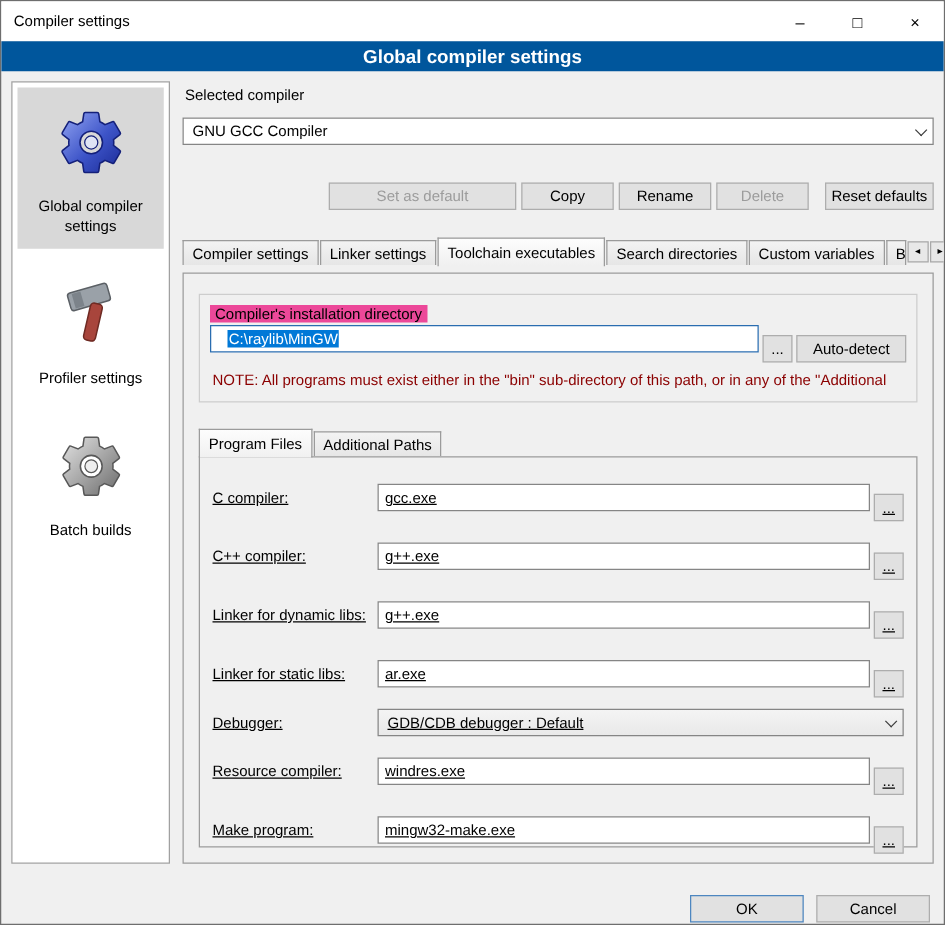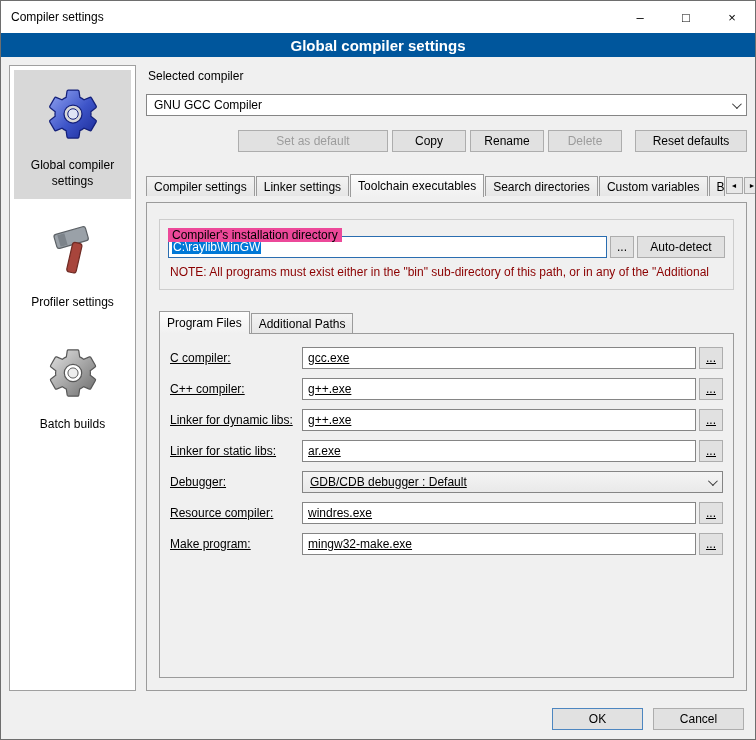--- a/index.html
+++ b/index.html
@@ -33,53 +33,53 @@
   .side-item.selected { background:#d8d8d8; }
   .side-icon { width:64px; height:64px; display:flex; align-items:center; justify-content:center; }
   .side-label { margin-top:12px; text-align:center; line-height:1.3; }
 
   
   .main { flex:1; display:flex; flex-direction:column; min-width:0; padding-top:2px;gap:6px; }
   .section-label { margin:2px 0 5px 2px; }
 
   
   .btn { background:#e1e1e1; border:1px solid #adadad; height:22px; display:flex;
-         align-items:center; justify-content:center; padding:0 10px; cursor:default; white-space:nowrap; }
+         align-items:center; justify-content:center; padding:0 10px; cursor:default; white-space:nowrap;margin-top:16px; }
   .btn.disabled { color:#9c9c9c; }
   .btn.default { border:1px solid #4d86c0; }
 
   .combo { height:22px; background:#fff; border:1px solid #858585; display:flex; align-items:center; padding:0 7px; cursor:default; }
   .combo.gray { background:linear-gradient(#f4f4f4,#e9e9e9); }
   .chev { width:7px; height:7px; border-right:1.5px solid #3a3a3a; border-bottom:1.5px solid #3a3a3a;
           transform:rotate(45deg) translateY(-2px); margin-left:auto; flex-shrink:0; }
 
   
   .btnrow { display:flex; gap:4px; margin-top:8px; align-items:center; }
   .btnrow .first { margin-left:auto; width:150px; }
   .btnrow .mid { width:74px; }
-  .btnrow .reset { width:112px; margin-left:9px; }
+  .btnrow .reset { width:87px; margin-left:9px; }
 
   
   .tabstrip { display:flex; align-items:flex-end; margin-top:15px; height:23px; }
   .tab { height:20px; padding:0 7px; background:linear-gradient(#f3f3f3,#e6e6e6);
          border:1px solid #9b9b9b; border-bottom:none; display:flex; align-items:center;
          margin-right:1px; white-space:nowrap; cursor:default; }
   .tab.active { height:23px; background:linear-gradient(#fdfdfd,#f0f0f0); position:relative; z-index:2; margin-bottom:-1px; }
   .tab.clipped { max-width:40px; overflow:hidden; }
   .tab-arrows { margin-left:auto; display:flex; gap:1px; padding-bottom:2px; }
   .tab-arrow { width:17px; height:17px; background:#e8e8e8; border:1px solid #a8a8a8; font-size:7px;
                display:flex; align-items:center; justify-content:center; cursor:default; }
 
   .tabpage { flex:1; border:1px solid #9b9b9b; background:#f0f0f0; padding:8px 12px 12px; display:flex; flex-direction:column; min-height:0; }
 
   
   .groupbox { position:relative; border:1px solid #cdcdcd; margin-top:8px; padding:16px 8px 8px; }
   .groupbox > .gb-title { position:absolute; top:-8px; left:8px; background:#ec4899; padding:0 4px;margin-top:16px; }
   .install-row { display:flex; align-items:center; gap:3px; }
-  .install-input { flex:1; height:22px; background:#fff; border:1px solid #2a6db0; display:flex; align-items:center; padding:0 3px; overflow:hidden; }
+  .install-input { flex:1; height:22px; background:#fff; border:1px solid #2a6db0; display:flex; align-items:center; padding:0 13px; overflow:hidden; }
   .install-input .sel { background:#0078d7; color:#fff; padding:0 1px; white-space:nowrap; }
   .browse-btn { width:24px; padding:0; flex-shrink:0; }
   .autodetect-btn { width:88px; flex-shrink:0; }
   .note { margin:7px 2px 2px; color:#8b0000; white-space:nowrap; overflow:hidden; }
 
   
   .subtabs { margin-top:20px; }
   .subpage { flex:1; border:1px solid #9b9b9b; background:#f0f0f0; padding:13px 10px; display:flex; flex-direction:column; gap:9px; min-height:0; }
   .field-row { display:flex; align-items:center; flex-shrink:0;text-decoration:underline; }
   .f-label { width:132px; flex-shrink:0; }

